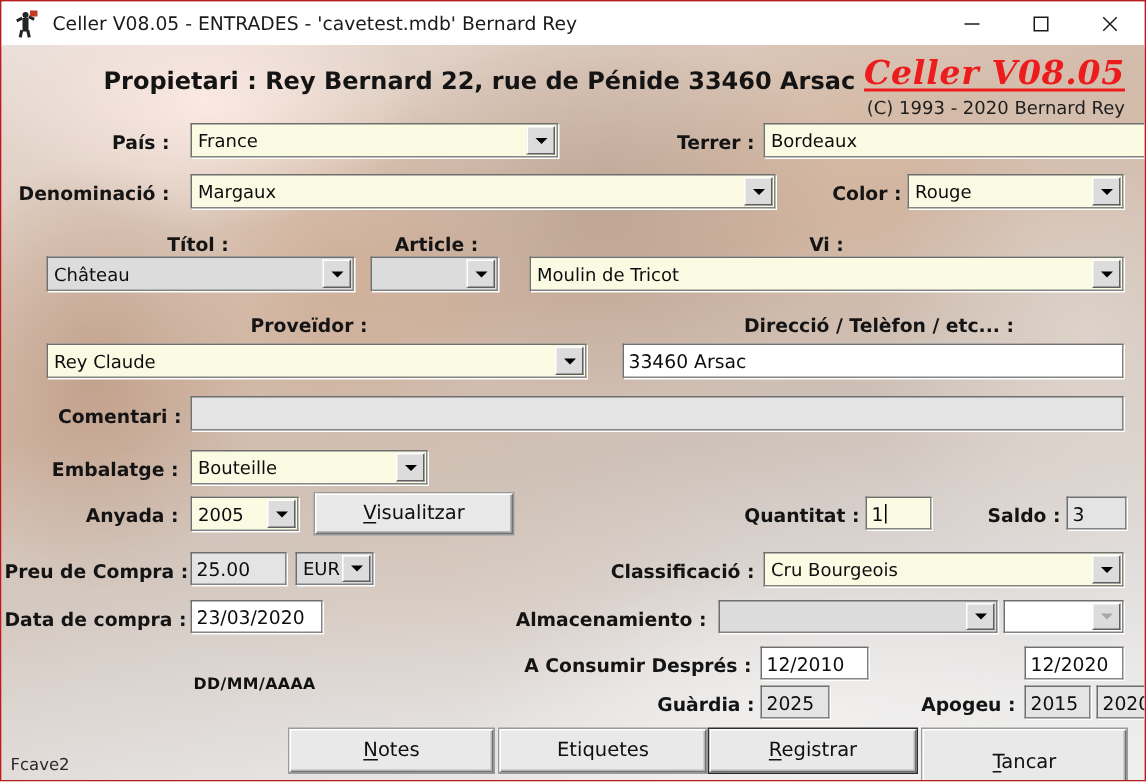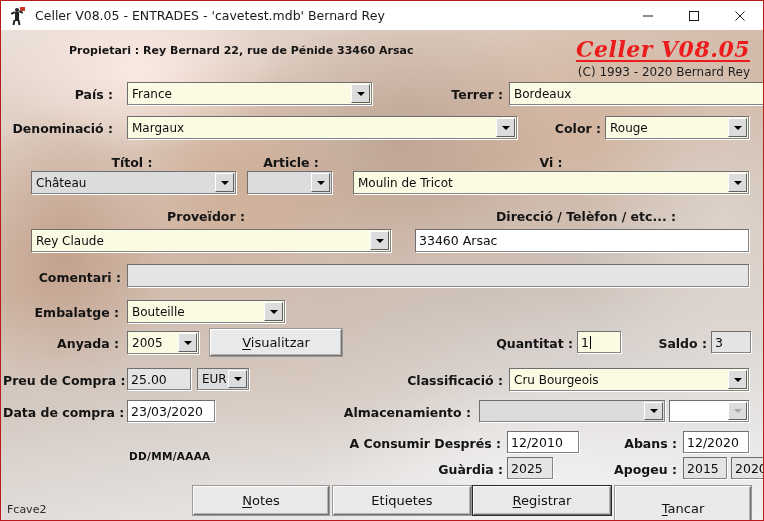--- a/index.html
+++ b/index.html
@@ -78,21 +78,21 @@
        border:1px solid #ffffff;border-right-color:#707070;border-bottom-color:#707070;
        box-shadow:inset -1px -1px 0 #b5b5b5, 0 0 0 1px #9a9a9a;
        display:flex;align-items:center;justify-content:center;
        font-size:13px;color:#101010;}
   .btn.focus{box-shadow:inset -1px -1px 0 #b5b5b5, 0 0 0 1px #2b2b2b;}
   .btn u{text-underline-offset:2px;}
 
   .cursor{display:inline-block;width:1px;height:13px;background:#000;margin-left:1px;}
 
   
-  #propietari{position:absolute;left:68px;top:14px;font-weight:bold;font-size:11px;color:#141414;white-space:nowrap;}
+  #propietari{position:absolute;left:68px;top:14px;font-weight:bold;font-size:16px;color:#141414;white-space:nowrap;}
   #brand{position:absolute;right:13px;top:6px;width:auto;text-align:center;
          font-family:"DejaVu Serif","Liberation Serif",serif;
          font-style:italic;font-weight:bold;font-size:22px;color:#ec1c1c;
          text-decoration:underline;text-underline-offset:3px;letter-spacing:.5px;white-space:nowrap;}
   #copy{position:absolute;right:13px;top:35px;font-size:12px;color:#1d1d1d;white-space:nowrap;}
 
   #statusbar{position:absolute;left:6px;bottom:4px;font-size:11px;color:#2a2a2a;}
   #ddmm{position:absolute;left:128px;top:420px;font-weight:bold;font-size:10.5px;color:#111;letter-spacing:.3px;}
 </style>
 </head>
@@ -275,21 +275,20 @@
       <span class="txt"></span>
       <span class="arw dis">
           <i></i>
         </span>
     </div>
 
     <div class="lbl" style="left:330px;top:407px;width:170px;">A Consumir Després :</div>
     <div class="field white" style="left:506px;top:401px;width:72px;height:22px;">
       <span>12/2010</span>
     </div>
-    <div class="lbl" style="left:560px;top:407px;width:116px;">Abans :</div>
     <div class="field white" style="left:682px;top:401px;width:66px;height:22px;">
       <span>12/2020</span>
     </div>
 
     <div class="lbl" style="left:360px;top:433px;width:142px;">Guàrdia :</div>
     <div class="field gray" style="left:506px;top:427px;width:46px;height:22px;">
       <span>2025</span>
     </div>
     <div class="lbl" style="left:540px;top:433px;width:136px;">Apogeu :</div>
     <div class="field gray" style="left:682px;top:427px;width:44px;height:22px;">

